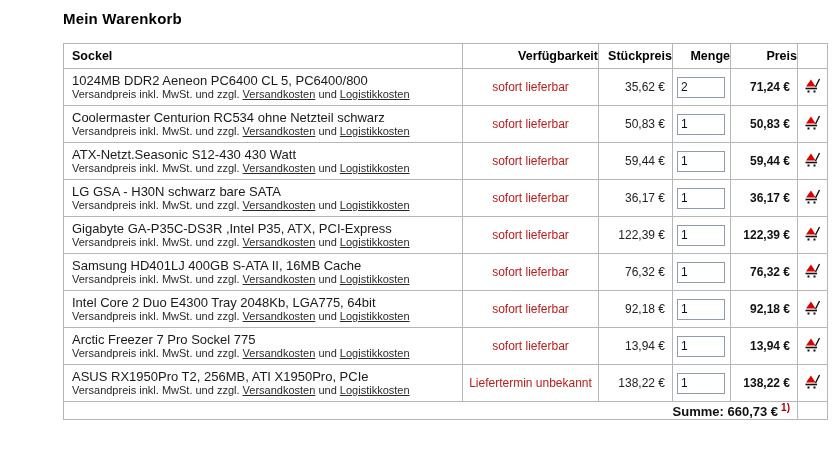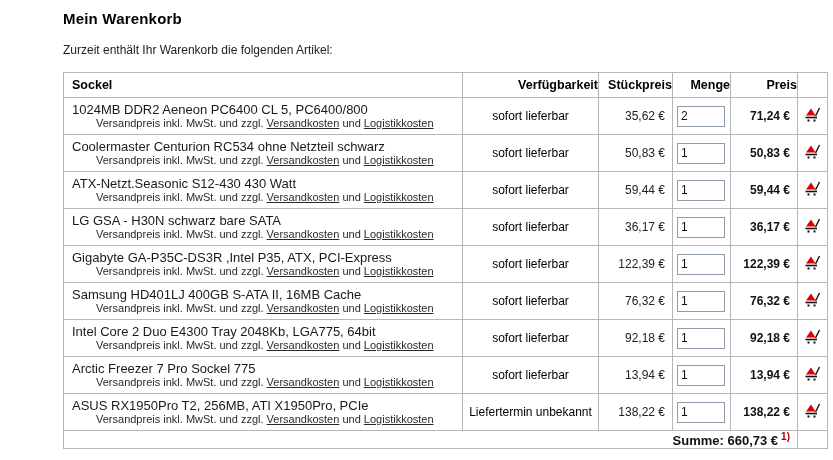--- a/index.html
+++ b/index.html
@@ -38,24 +38,24 @@
 
   tr.head th {
     height: 25px; font-weight: bold; color: #000;
     text-align: right; font-size: 12.5px;
   }
   tr.head th.art { text-align: left; padding-left: 8px; }
 
   tr.item td { height: 37px; }
   td.art { padding: 3px 4px 4px 8px; }
   .product-name { font-size: 13px; color: #1a1a1a; line-height: 15px; white-space: nowrap; overflow: hidden; }
-  .ship-note { font-size: 11px; color: #2a2a2a; line-height: 13px; white-space: nowrap; overflow: hidden; margin-left: 24px; }
+  .ship-note { font-size: 11px; color: #2a2a2a; line-height: 13px; white-space: nowrap; overflow: hidden; }
   .ship-note a { color: #2a2a2a; text-decoration: underline; cursor: pointer; }
 
-  td.avail { text-align: center; color: #000000; padding: 0 2px; margin-left: 20px; }
+  td.avail { text-align: center; color: #b91c1c; padding: 0 2px; margin-left: 20px; }
   td.unit  { text-align: right; padding-right: 7px; color: #222; }
   td.qty   { padding-left: 4px; }
   td.qty input {
     width: 48px; height: 21px;
     border: 1px solid #8f9cab;
     font-family: "Liberation Sans", sans-serif;
     font-size: 12px; color: #111;
     padding: 1px 0 1px 3px;
     background: #fff;
   }
@@ -75,21 +75,20 @@
   td.sum-cell sup {
     color: #aa0000; font-size: 10px; font-weight: bold;
     margin-left: 3px;
   }
 </style>
 </head>
 <body>
 
 <div class="page">
   <div class="page-title">Mein Warenkorb</div>
-  <div class="intro">Zurzeit enthält Ihr Warenkorb die folgenden Artikel:</div>
 
   <table class="cart">
     <colgroup>
       <col class="c-art">
         <col class="c-avail">
         <col class="c-unit">
       <col class="c-qty">
         <col class="c-price">
         <col class="c-icon">
     </colgroup>

